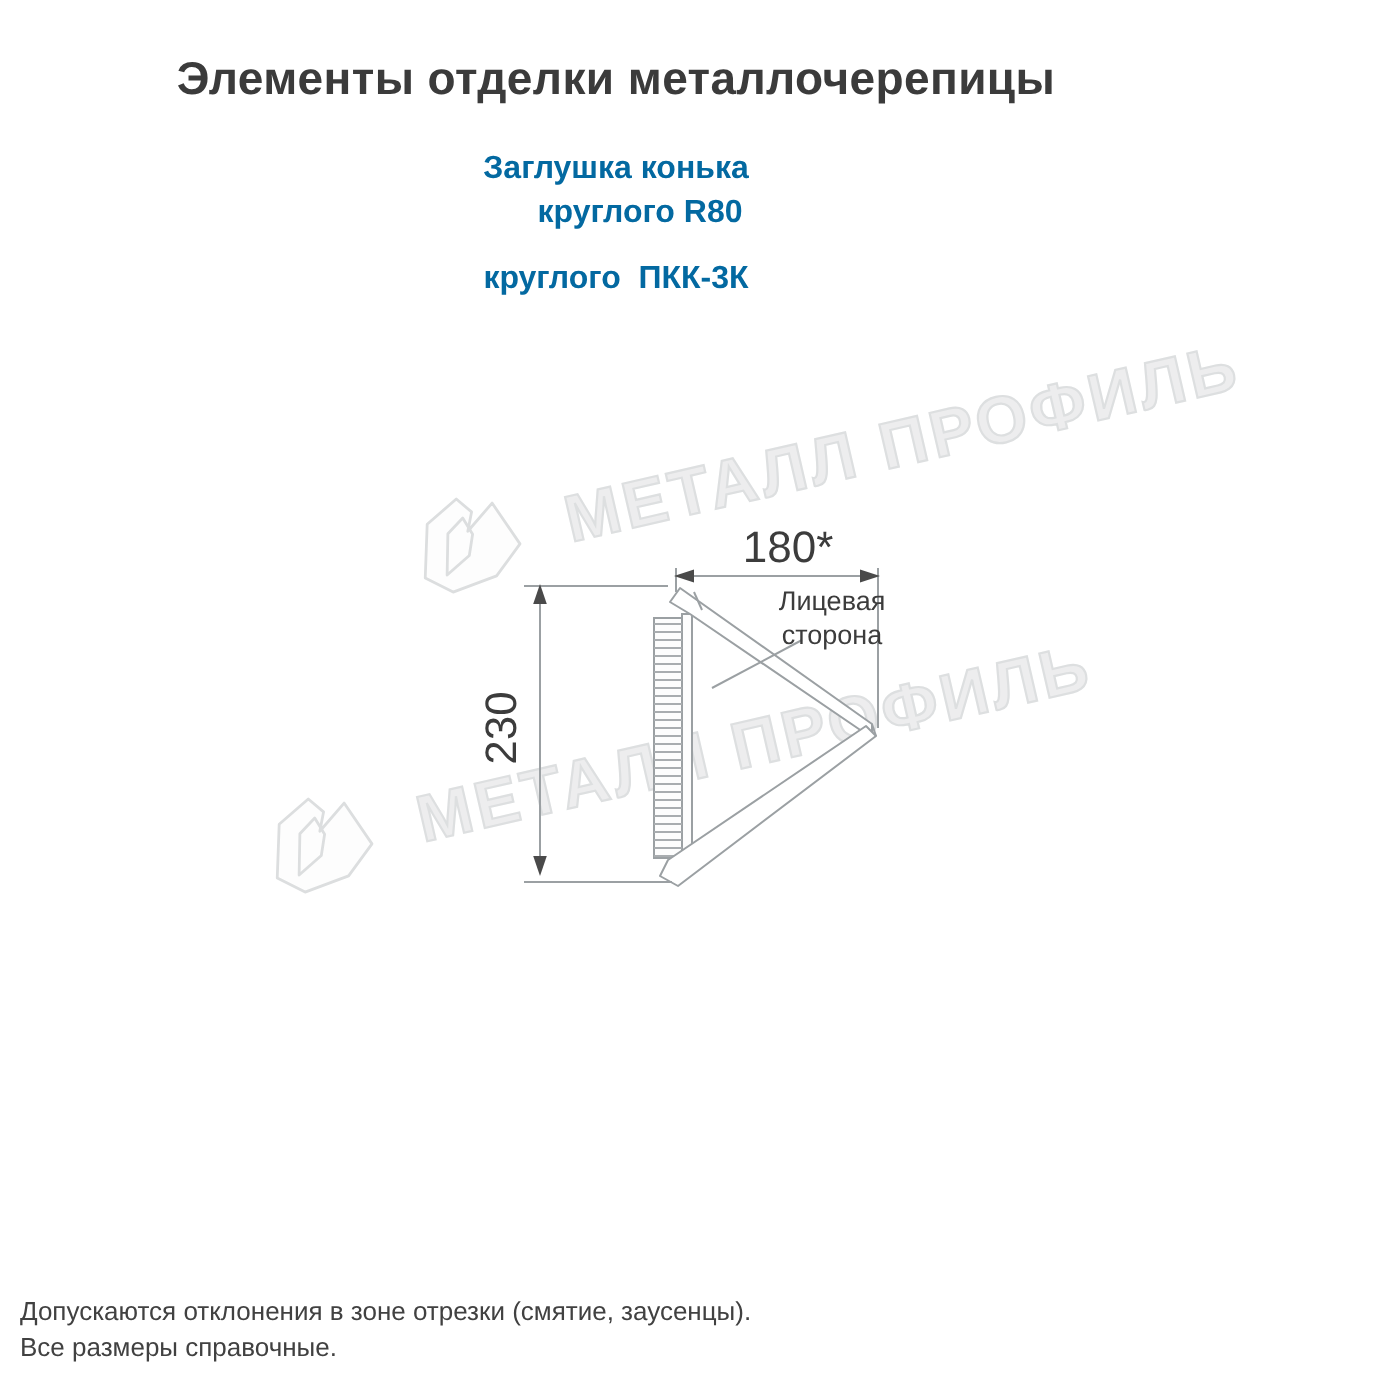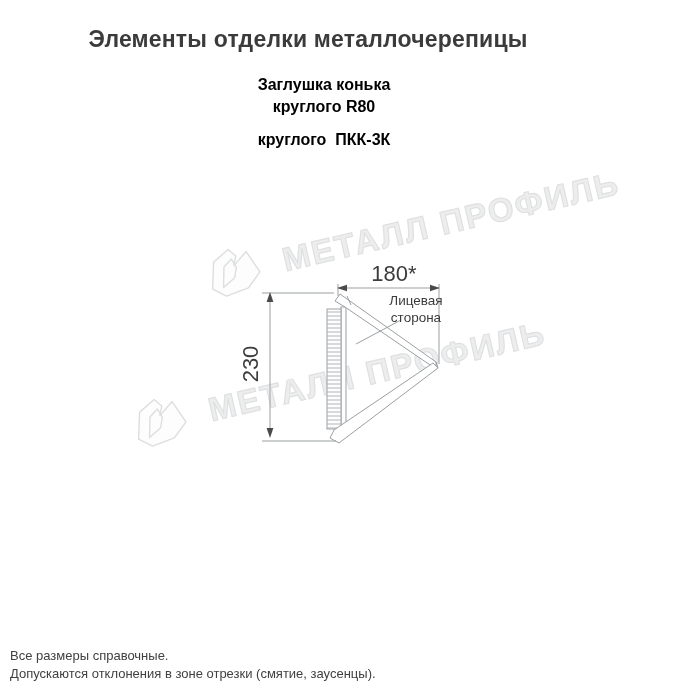--- a/index.html
+++ b/index.html
@@ -2,24 +2,24 @@
 <html><head>
 <meta charset="utf-8">
 <style>
   html,body{margin:0;padding:0;background:#ffffff;}
   body{width:700px;height:700px;position:relative;overflow:hidden;
        font-family:"Liberation Sans", sans-serif;color:#3a3a3a;}
 
   .page-title{position:absolute;top:26px;left:0;width:616px;text-align:center;
     font-size:23px;font-weight:bold;letter-spacing:.2px;color:#3b3b3b;}
 
-  .subtitle{position:absolute;left:16px;width:616px;text-align:center;
-    font-size:16px;font-weight:bold;color:#000000;}
+  .subtitle{position:absolute;left:0;width:616px;text-align:center;
+    font-size:16px;font-weight:bold;color:#0369a1;}
   .st1{top:76px;}
-  .st2{top:98px;}
+  .st2{top:98px;padding-left:12px;}
   .st3{top:131px;white-space:pre;}
 
   
   .wm{position:absolute;display:flex;align-items:center;gap:10px;
       transform:rotate(-13deg);transform-origin:0 50%;z-index:1;pointer-events:none;}
   .wm-upper{left:207px;top:250px;}
   .wm-lower{left:133px;top:400px;}
   .wm-text{font-size:33px;font-weight:bold;letter-spacing:2px;white-space:nowrap;
       color:#ededee;-webkit-text-stroke:1.1px #dddfe0;}
 
@@ -91,15 +91,15 @@
     <polygon points="440,288 430,284.7 430,291.3" fill="#4a4a4a" stroke="none"></polygon>
   </g>
   <text class="dim-text" x="394" y="281" text-anchor="middle">180*</text>
 
   <path d="M401 320 L356 344" stroke="#9ba0a3" stroke-width="1" fill="none"></path>
   <text class="lbl-text" x="416" y="305" text-anchor="middle">Лицевая</text>
   <text class="lbl-text" x="416" y="322" text-anchor="middle">сторона</text>
 </svg>
 
 <div class="footer">
+  <div>Допускаются отклонения в зоне отрезки (смятие, заусенцы).</div>
   <div>Все размеры справочные.</div>
-  <div>Допускаются отклонения в зоне отрезки (смятие, заусенцы).</div>
 </div>
 
 </body></html>

